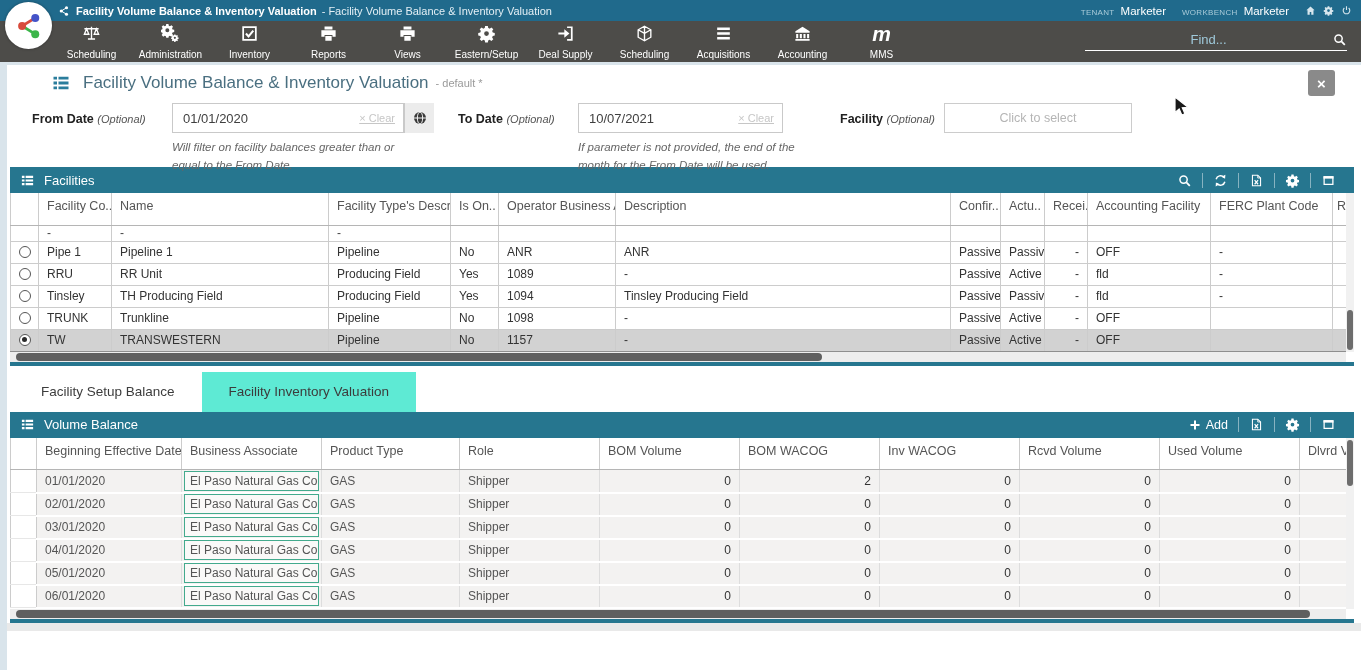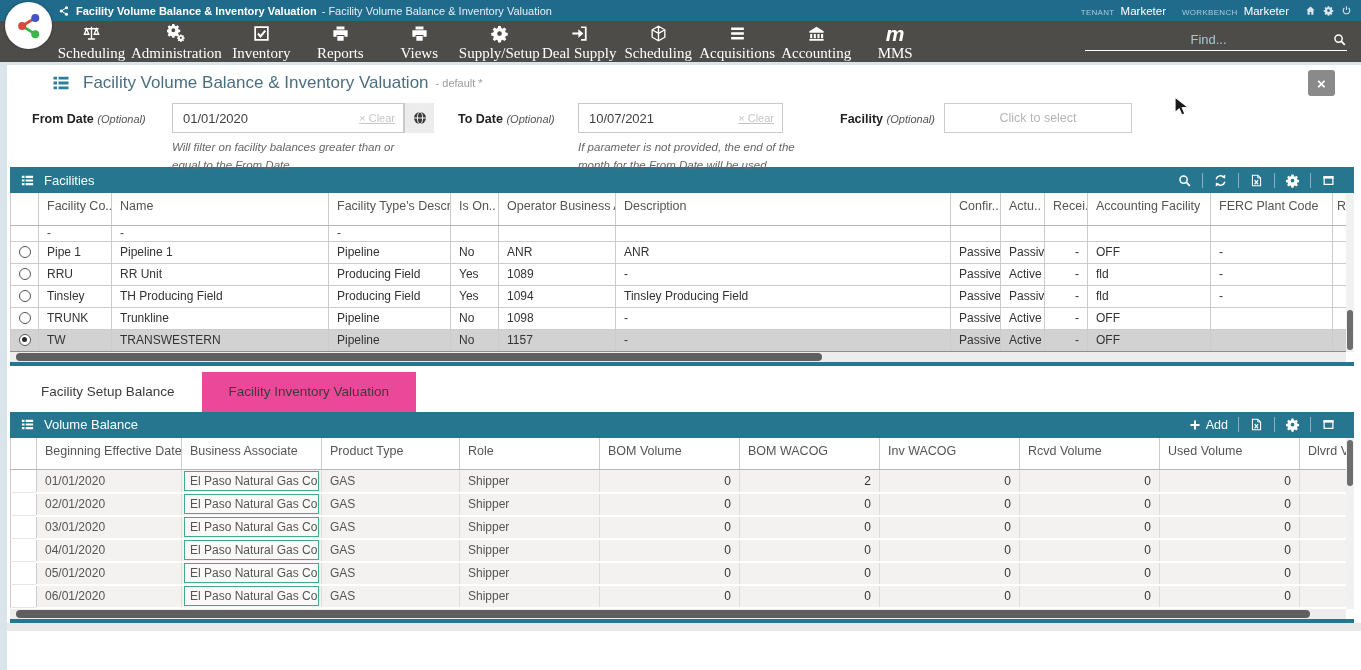--- a/index.html
+++ b/index.html
@@ -22,21 +22,21 @@
   .kv { white-space:nowrap; }
   .kv .k { font-size:8px; color:#a9cbd9; margin-right:3px; letter-spacing:.3px; }
   .kv .v { font-size:11.5px; color:#fff; }
   .tb-icons { display:flex; gap:7px; }
   .tb-icons .ic { width:11px; height:11px; color:#d7e6ed; cursor:pointer; }
 
   
   .navbar { height:41px; background:#4d4c49; display:flex; align-items:center; padding-left:52px; }
   .nav-item { min-width:79px; text-align:center; color:#fff; cursor:pointer; padding-top:2px; }
   .nav-item .ic { width:19px; height:19px; display:block; margin:0 auto 1px; color:#fff; }
-  .nav-label { font-size:15px; white-space:nowrap;font-family:Liberation Serif, serif; }
+  .nav-label { font-size:10px; white-space:nowrap; }
   .mms-m { font-size:21px; font-weight:bold; font-style:italic; display:block; line-height:19px; height:20px; }
   .find-box { margin-left:auto; margin-right:14px; width:262px; border-bottom:1px solid #fff;
     display:flex; align-items:center; padding-bottom:3px; }
   .find-input { flex:1; background:transparent; border:none; outline:none; color:#cfe6ef;
     font-size:13px; text-align:center; min-width:0; }
   .find-input::placeholder { color:#9fc9da; }
   .find-box .ic { width:15px; height:15px; color:#fff; cursor:pointer; }
 
   
   .content { height:608px; background:#fff; border-left:7px solid #d9e4eb; border-top:3px solid #d9e4eb; position:relative; }
@@ -111,21 +111,21 @@
   .vgrid td.num { color:#333; }
   .vgrid td.c-handle { background:#fff; border-right:1px solid #ccc; border-bottom:1px solid #e7e7e7; }
   .vgrid td.c-ba { padding:0 2px; }
   .ba-box { display:block; border:1px solid #43aa8d; padding:2px 5px; overflow:hidden;
     white-space:nowrap; color:#555; background:#faf9f8; }
 
   
   .tabs { display:flex; padding:6px 0 0 7px; height:46px; background:#fff; }
   .tab { height:40px; min-width:176px; padding:0 27px; display:flex; align-items:center;
     justify-content:center; font-size:13.5px; color:#3c3c3c; cursor:pointer;
-    background:#ec4899; white-space:nowrap; }
+    background:#5eead4; white-space:nowrap; }
   .tab.tab-active { background:#fff; }
 
   .bottom-filler { height:8px; background:#e9e9e9; margin:0; }
 
   .mouse-cursor { position:absolute; left:1174px; top:96px; width:15px; height:22px; z-index:40; pointer-events:none; }
 </style>
 </head>
 <body>
 
 <svg width="0" height="0" style="position:absolute">
@@ -274,21 +274,21 @@
   <div class="nav-item">
     <svg class="ic">
         <use href="#sym-printer"></use>
       </svg>
     <span class="nav-label">Views</span>
   </div>
   <div class="nav-item">
     <svg class="ic">
         <use href="#sym-gear"></use>
       </svg>
-    <span class="nav-label">Supply/Setup</span>
+    <span class="nav-label">Eastern/Setup</span>
   </div>
   <div class="nav-item">
     <svg class="ic">
         <use href="#sym-signin"></use>
       </svg>
     <span class="nav-label">Deal Supply</span>
   </div>
   <div class="nav-item">
     <svg class="ic">
         <use href="#sym-cube"></use>

